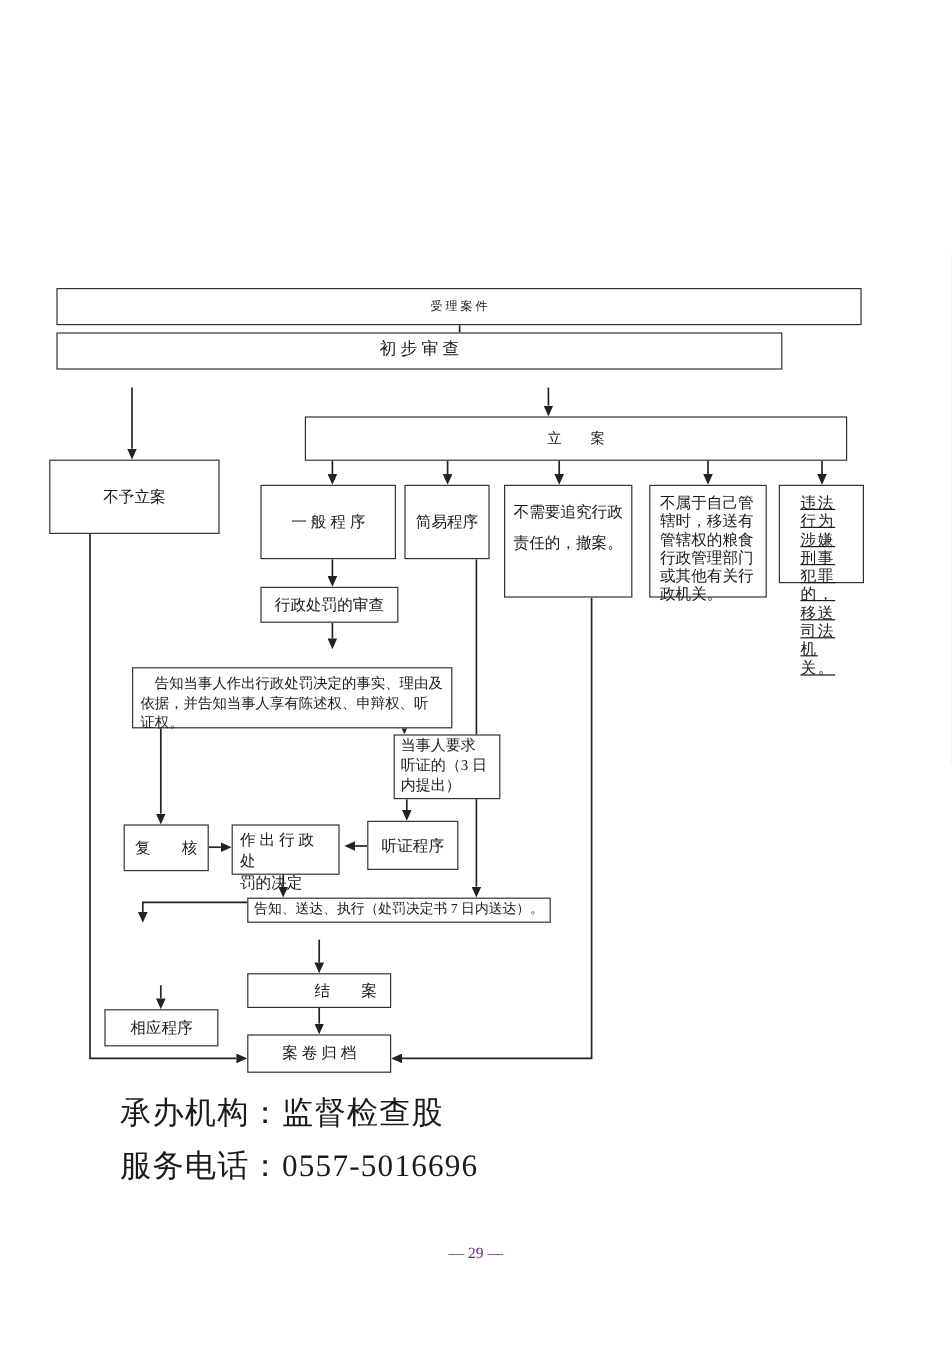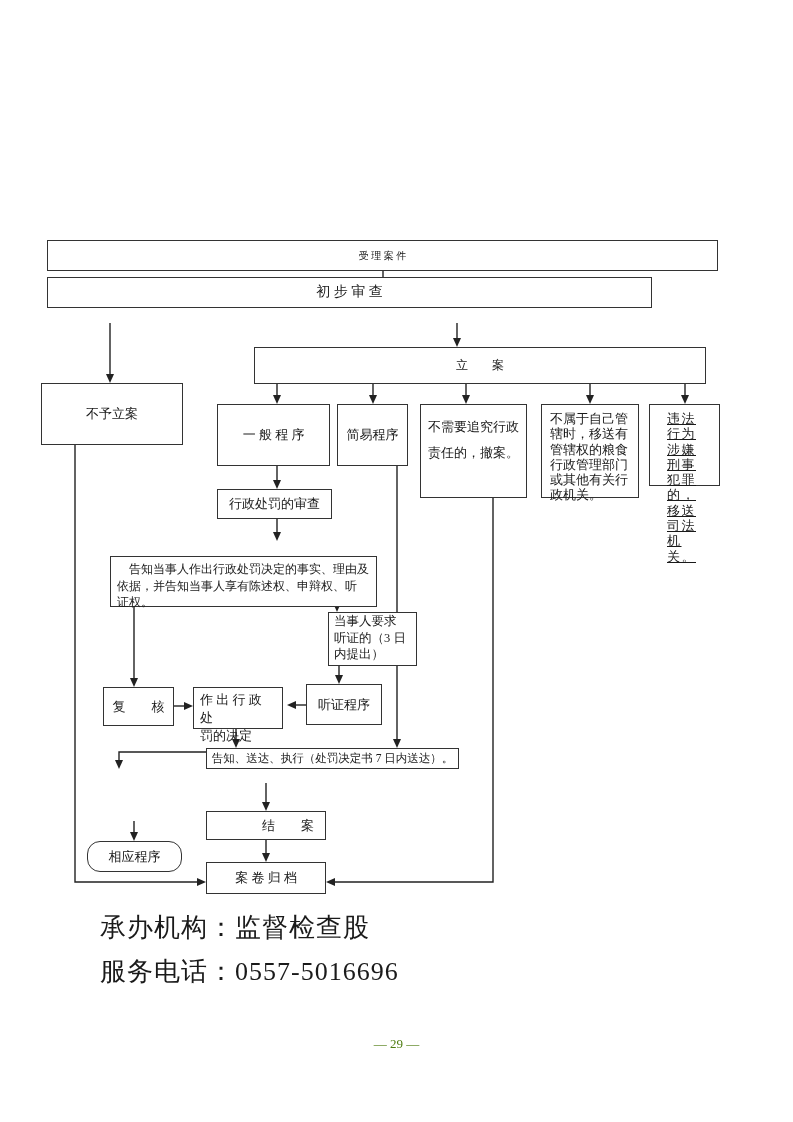--- a/index.html
+++ b/index.html
@@ -28,25 +28,25 @@
   .n-withdraw {left:420px;top:404px; width:107px;height:94px;padding:9px 7px;line-height:26px;}
   .n-jurisd   {left:541px;top:404px; width:98px; height:94px;padding:6px 8px;line-height:15.3px;}
   .n-judicial {left:649px;top:404px; width:71px; height:82px;padding:6px 17px;line-height:15.3px;letter-spacing:1.5px;text-decoration:underline;}
   .n-review   {left:217px;top:489px; width:115px;height:30px;}
   .n-notify   {left:110px;top:556px; width:267px;height:51px;padding:4px 6px;line-height:16.5px;font-size:12px;text-indent:1em;}
   .n-hearreq  {left:288px;top:612px; width:89px; height:54px;padding:0 5px;line-height:16.5px;font-size:12.5px;margin-left:40px;}
   .n-recheck  {left:103px;top:687px; width:71px; height:39px;}
   .n-decision {left:193px;top:687px; width:90px; height:42px;padding:3px 6px;line-height:18px;}
   .n-serve    {left:206px;top:748px; width:253px;height:21px;font-size:11.5px;white-space:nowrap;}
   .n-reconsid {left:74px; top:769px; width:120px;height:52px;padding:3px 6px;line-height:16.5px;font-size:12.5px;}
-  .n-corresp  {left:87px; top:841px; width:95px; height:31px;border-radius:13px;}
+  .n-corresp  {left:87px; top:841px; width:95px; height:31px;}
   .n-close    {left:206px;top:811px; width:120px;height:29px;padding-left:44px;}
   .n-archive  {left:206px;top:862px; width:120px;height:32px;}
   .footer{position:absolute;left:100px;top:906px;font-size:26px;line-height:44px;letter-spacing:1px;}
-  .pageno{position:absolute;left:0;top:1036px;width:793px;text-align:center;font-size:13px;color:#4d7c0f;}
+  .pageno{position:absolute;left:0;top:1036px;width:793px;text-align:center;font-size:13px;color:#701a75;}
   .edge{stroke:#222;stroke-width:1.4;fill:none;}
 </style>
 </head>
 <body>
 
 <div class="page">
 
 
   <svg class="connectors" viewBox="0 0 793 1122" xmlns="http://www.w3.org/2000/svg">
     <defs>

